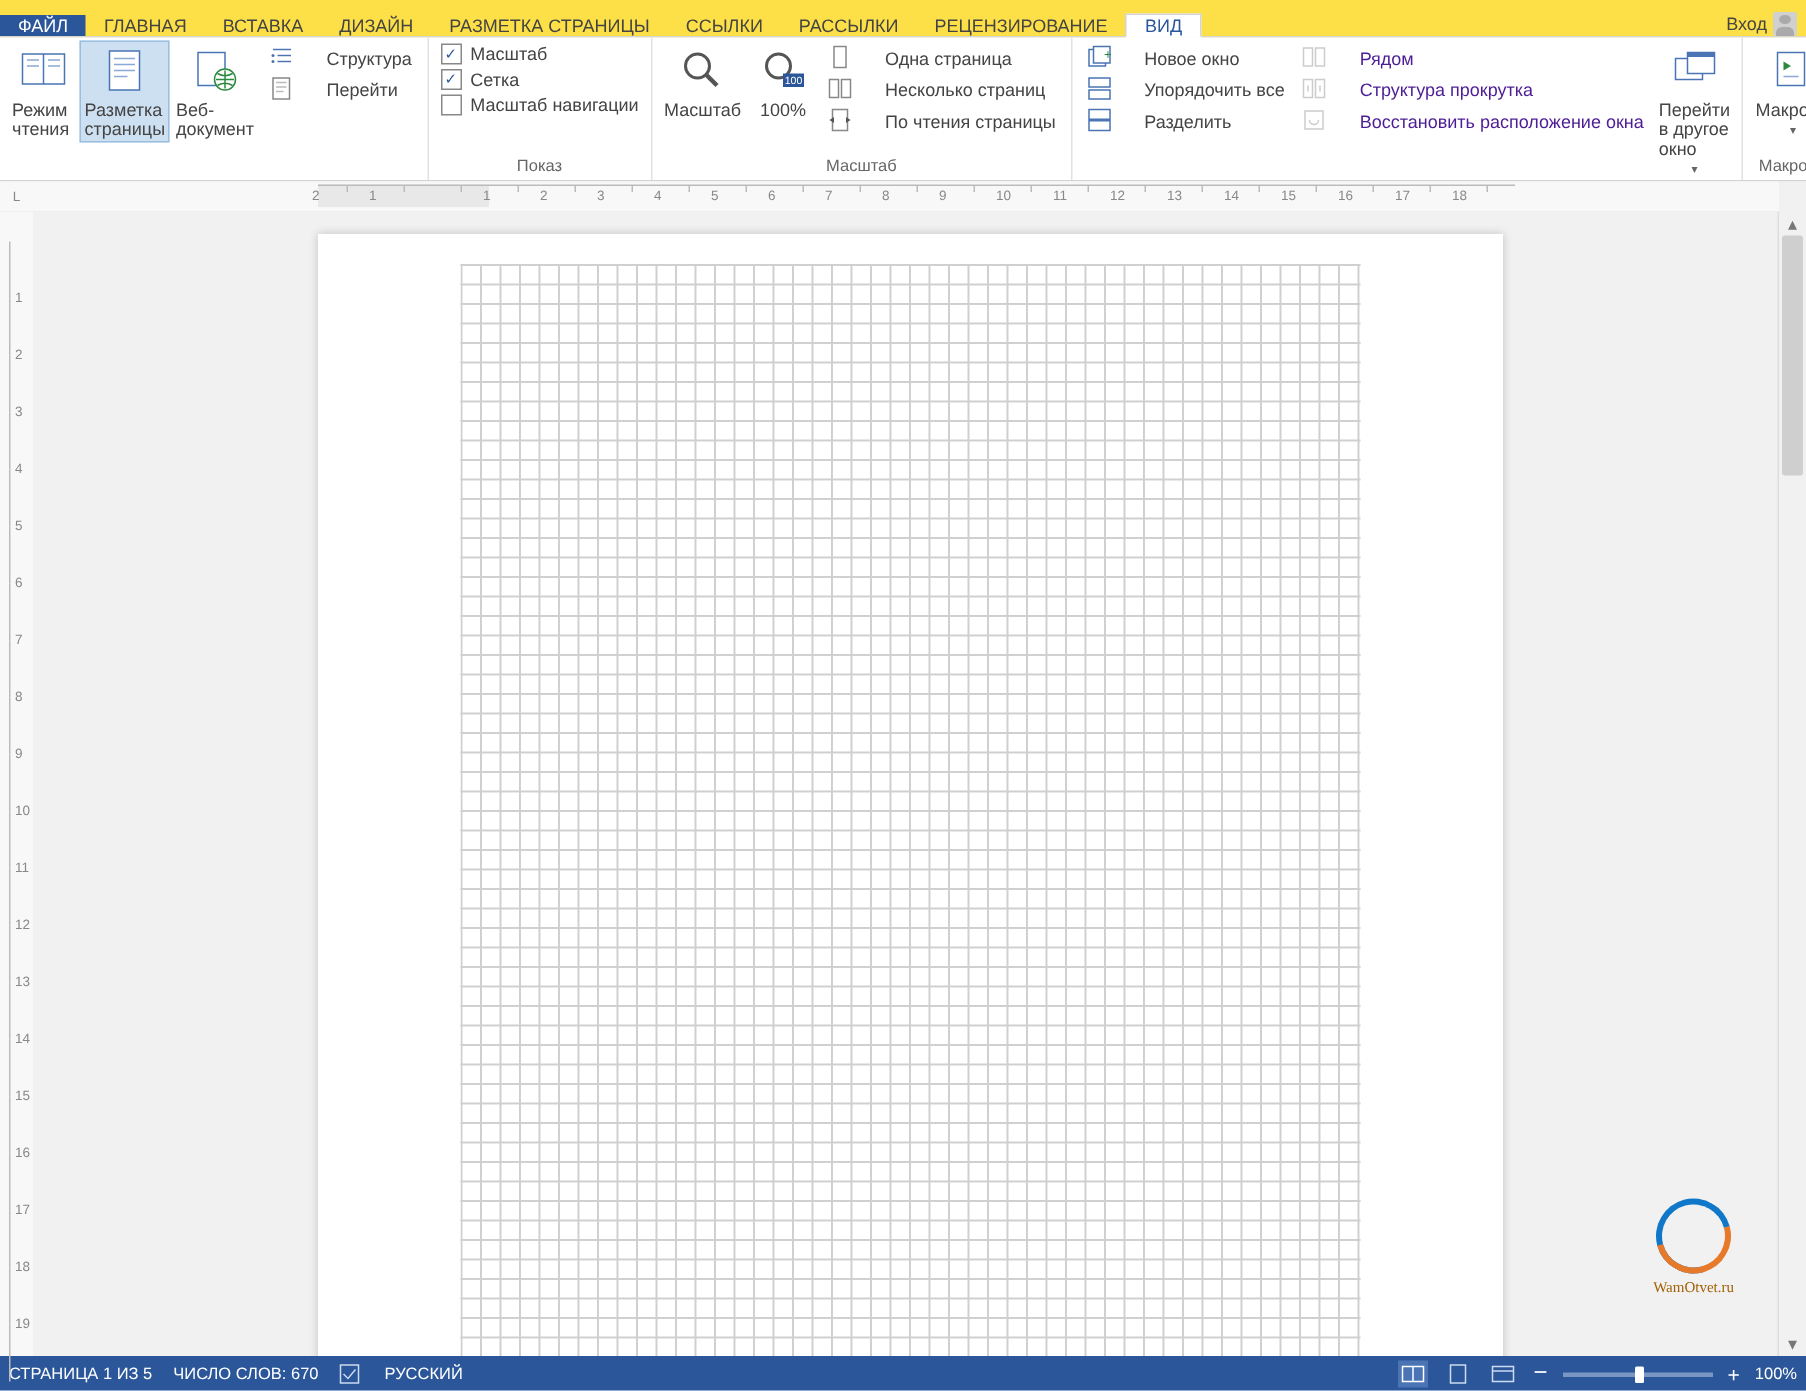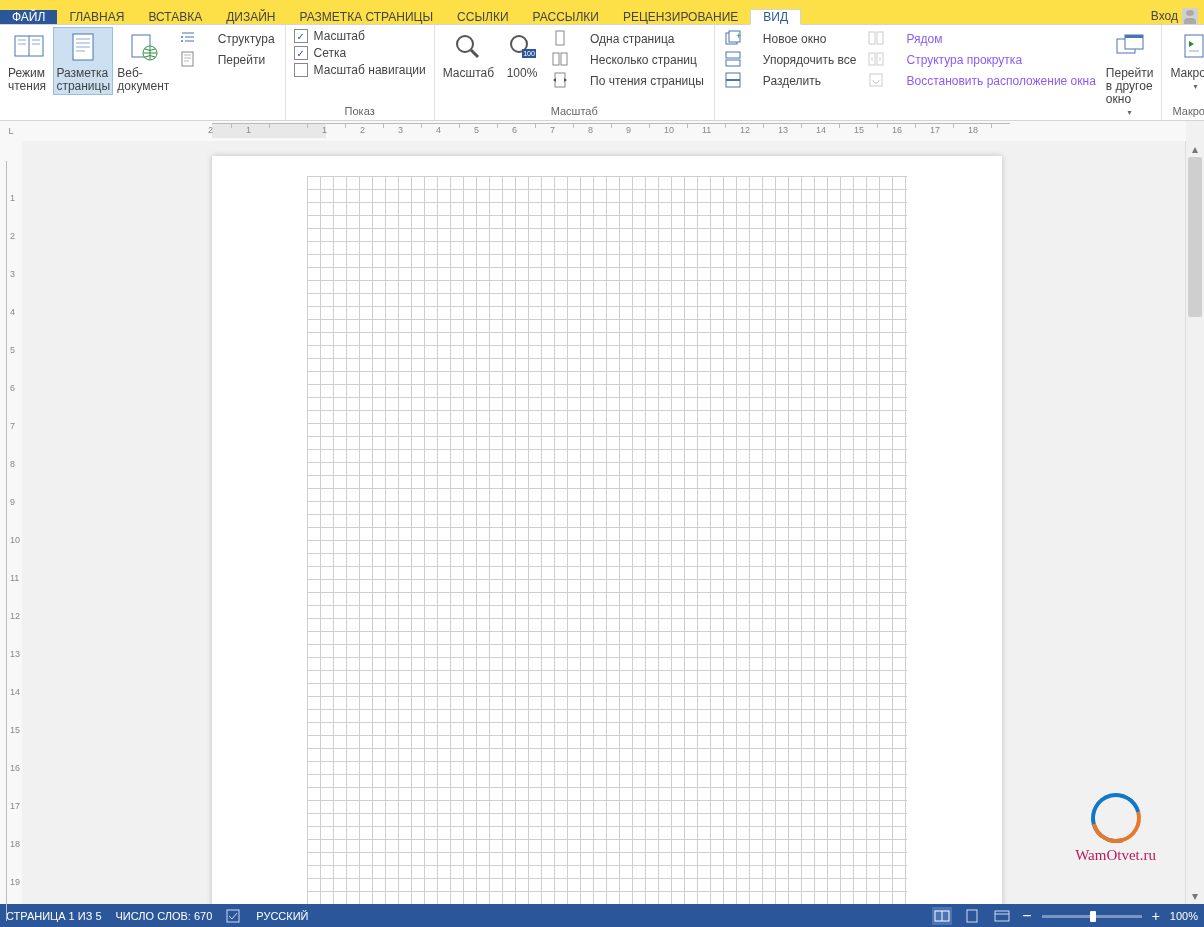--- a/index.html
+++ b/index.html
@@ -16,21 +16,21 @@
 .group-body{flex:1;display:flex;align-items:flex-start}
 .group-label{text-align:center;font-size:11px;color:#666;padding:2px 0 3px}
 .bigbtn{display:flex;flex-direction:column;align-items:center;justify-content:flex-start;padding:2px 4px;min-width:40px;cursor:pointer;text-align:left;line-height:13px}
 .bigbtn.selected{background:#cde0f1;border:1px solid #9bbfe0;padding:1px 3px}
 .bigbtn .ico{width:32px;height:32px;margin:2px 0 4px;display:flex;align-items:center;justify-content:center}
 .col{display:flex;flex-direction:column;gap:3px;padding:2px 4px}
 .chk{display:flex;align-items:center;gap:6px;cursor:pointer;white-space:nowrap}
 .chk .box{width:12px;height:12px;border:1px solid #888;background:#fff;display:flex;align-items:center;justify-content:center;font-size:10px;color:#2b579a}
 .smallbtn{display:flex;align-items:flex-end;gap:22px;cursor:pointer;white-space:nowrap;padding:1px 2px}
 .smallbtn .ico16{width:16px;height:16px;display:flex;align-items:center;justify-content:center}
-.smallbtn.disabled{color:#8b5cf6}
+.smallbtn.disabled{color:#4c1d95}
 .collapse{width:20px;display:flex;align-items:flex-end;justify-content:center;padding-bottom:4px;color:#666;cursor:pointer}
 
 .workspace{position:relative;height:783px;background:#f1f1f1;display:flex}
 .corner{width:22px;height:20px;background:#f8f8f8;border-right:1px solid #ddd;border-bottom:1px solid #ddd;font-size:9px;display:flex;align-items:center;justify-content:center;color:#888}
 .hruler-wrap{position:absolute;top:0;left:22px;right:18px;height:20px;background:#f8f8f8;border-bottom:1px solid #ddd;overflow:hidden}
 .hruler{position:absolute;top:2px;left:190px;height:16px;white-space:nowrap}
 .hruler .seg{display:inline-block;width:38px;border-top:1px solid #bbb;position:relative;height:14px}
 .hruler .seg.margin{background:#e8e8e8}
 .hruler .seg .n{position:absolute;left:-4px;top:1px;font-size:9px;color:#888}
 .hruler .seg::after{content:"";position:absolute;left:19px;top:0;width:1px;height:4px;background:#bbb}
@@ -42,21 +42,21 @@
 .grid{position:absolute;top:20px;left:95px;width:600px;height:900px;background-image:linear-gradient(to right,#cfcfcf 1px,transparent 1px),linear-gradient(to bottom,#cfcfcf 1px,transparent 1px);background-size:13px 13px}
 .vscroll{position:absolute;top:20px;right:0;width:18px;bottom:0;background:#f1f1f1;border-left:1px solid #ddd}
 .vscroll .up,.vscroll .dn{height:16px;display:flex;align-items:center;justify-content:center;color:#777;cursor:pointer}
 .vscroll .dn{position:absolute;bottom:0;left:0;right:0}
 .vscroll .thumb{position:absolute;top:16px;left:2px;right:2px;height:160px;background:#cfcfcf;border-radius:2px;cursor:pointer}
 
 .watermark{position:absolute;right:30px;bottom:40px;text-align:center;pointer-events:none}
 .watermark .logo{width:50px;height:50px;margin:0 auto 4px;position:relative}
 .watermark .logo::before{content:"";position:absolute;inset:0;border:4px solid #1178c9;border-right-color:transparent;border-radius:50%;transform:rotate(30deg)}
 .watermark .logo::after{content:"";position:absolute;inset:0;border:4px solid #e7792b;border-left-color:transparent;border-top-color:transparent;border-radius:50%;transform:rotate(30deg)}
-.watermark .txt{font-size:15px;color:#be185d;font-family:Georgia,serif}
+.watermark .txt{font-size:10px;color:#a16207;font-family:Georgia,serif}
 
 .status{height:24px;background:#2b579a;color:#fff;display:flex;align-items:center;font-size:11px;padding:0 6px;gap:14px}
 .status .sec{display:flex;align-items:center;gap:4px;cursor:pointer}
 .status .r{margin-left:auto;display:flex;align-items:center;gap:10px}
 .status .viewbtn{width:20px;height:18px;display:flex;align-items:center;justify-content:center;cursor:pointer;color:#d2def0}
 .status .viewbtn.active{background:#4a74b4}
 .slider{width:100px;height:3px;background:#7a97c4;position:relative;cursor:pointer}
 .slider .knob{position:absolute;top:-4px;left:48px;width:6px;height:11px;background:#fff;border-radius:1px}
 
 svg{display:block}

